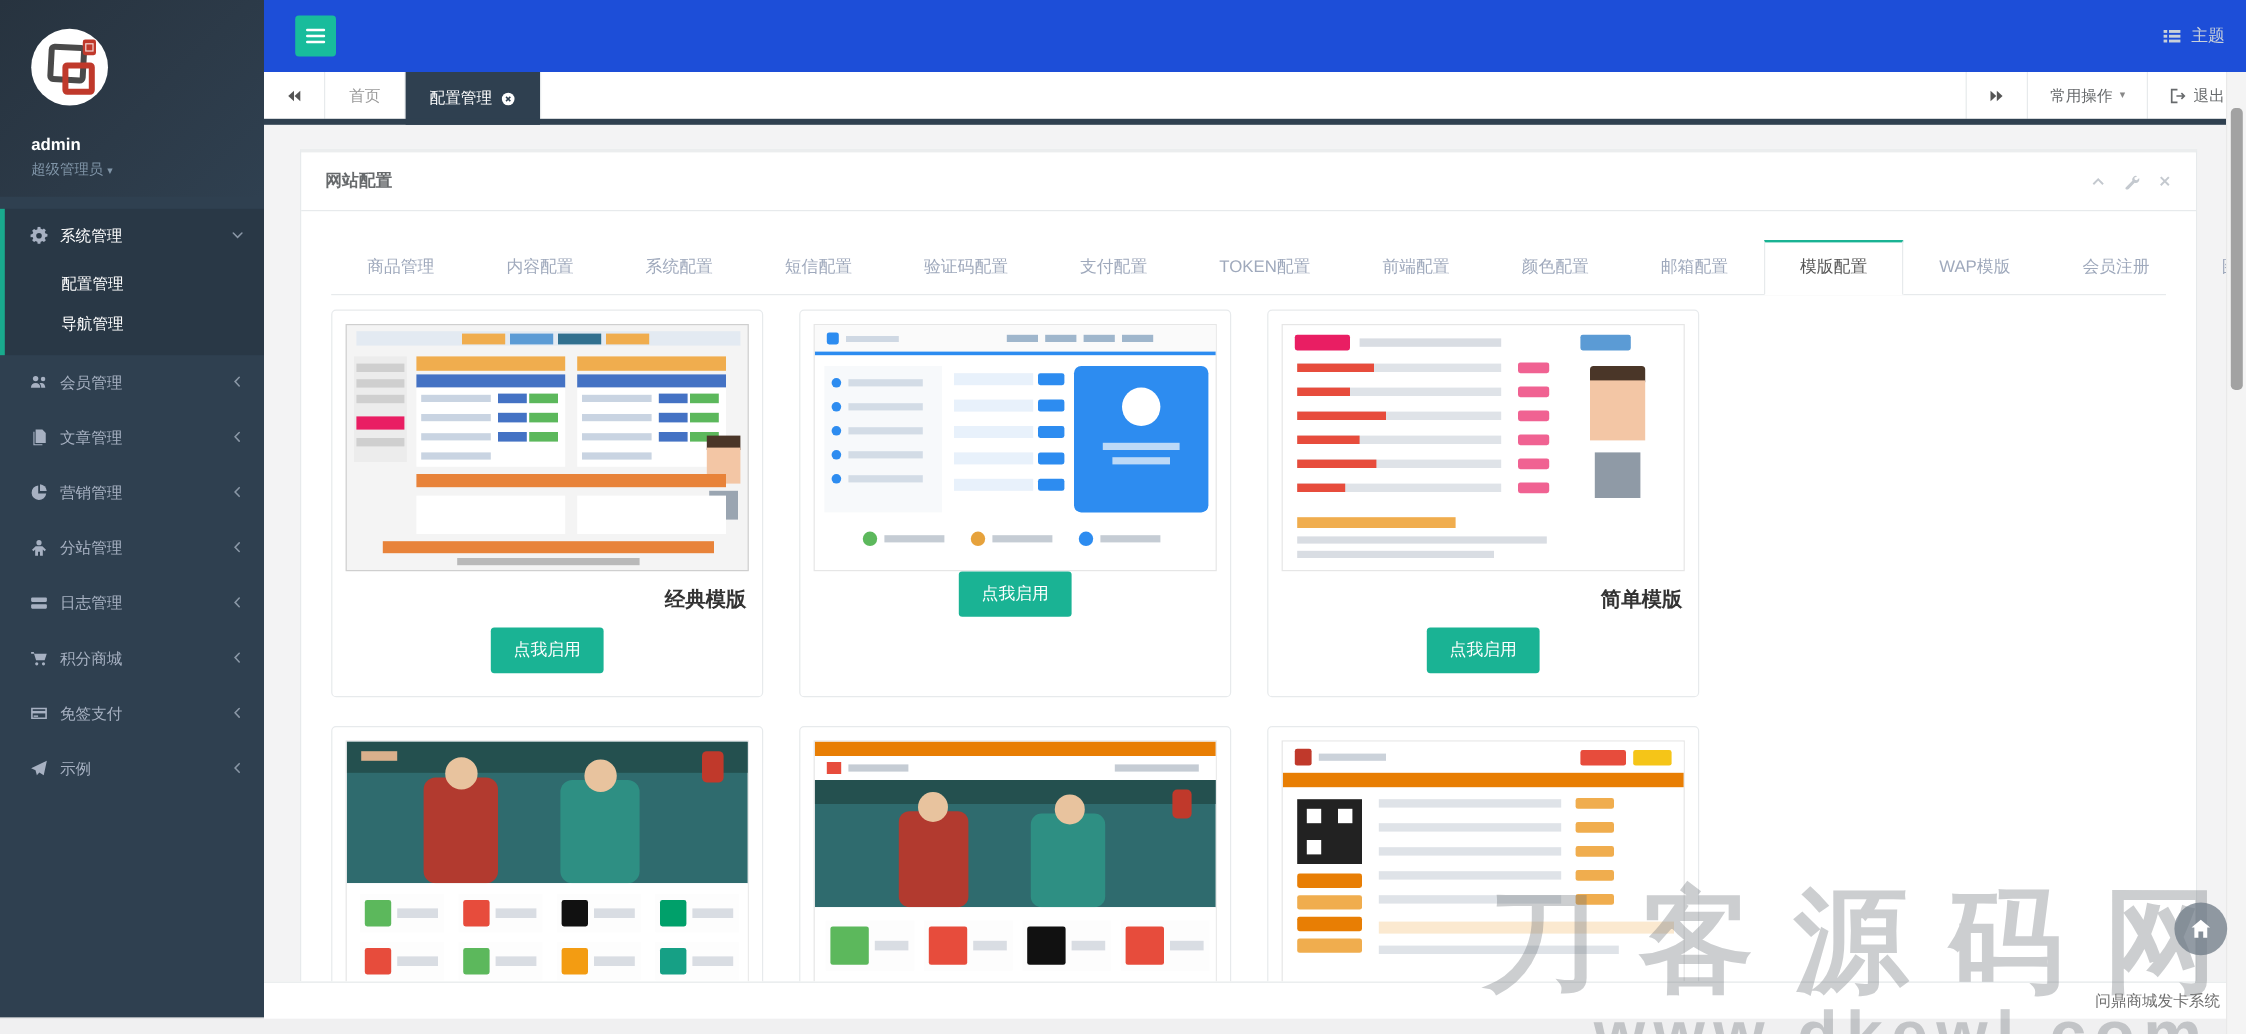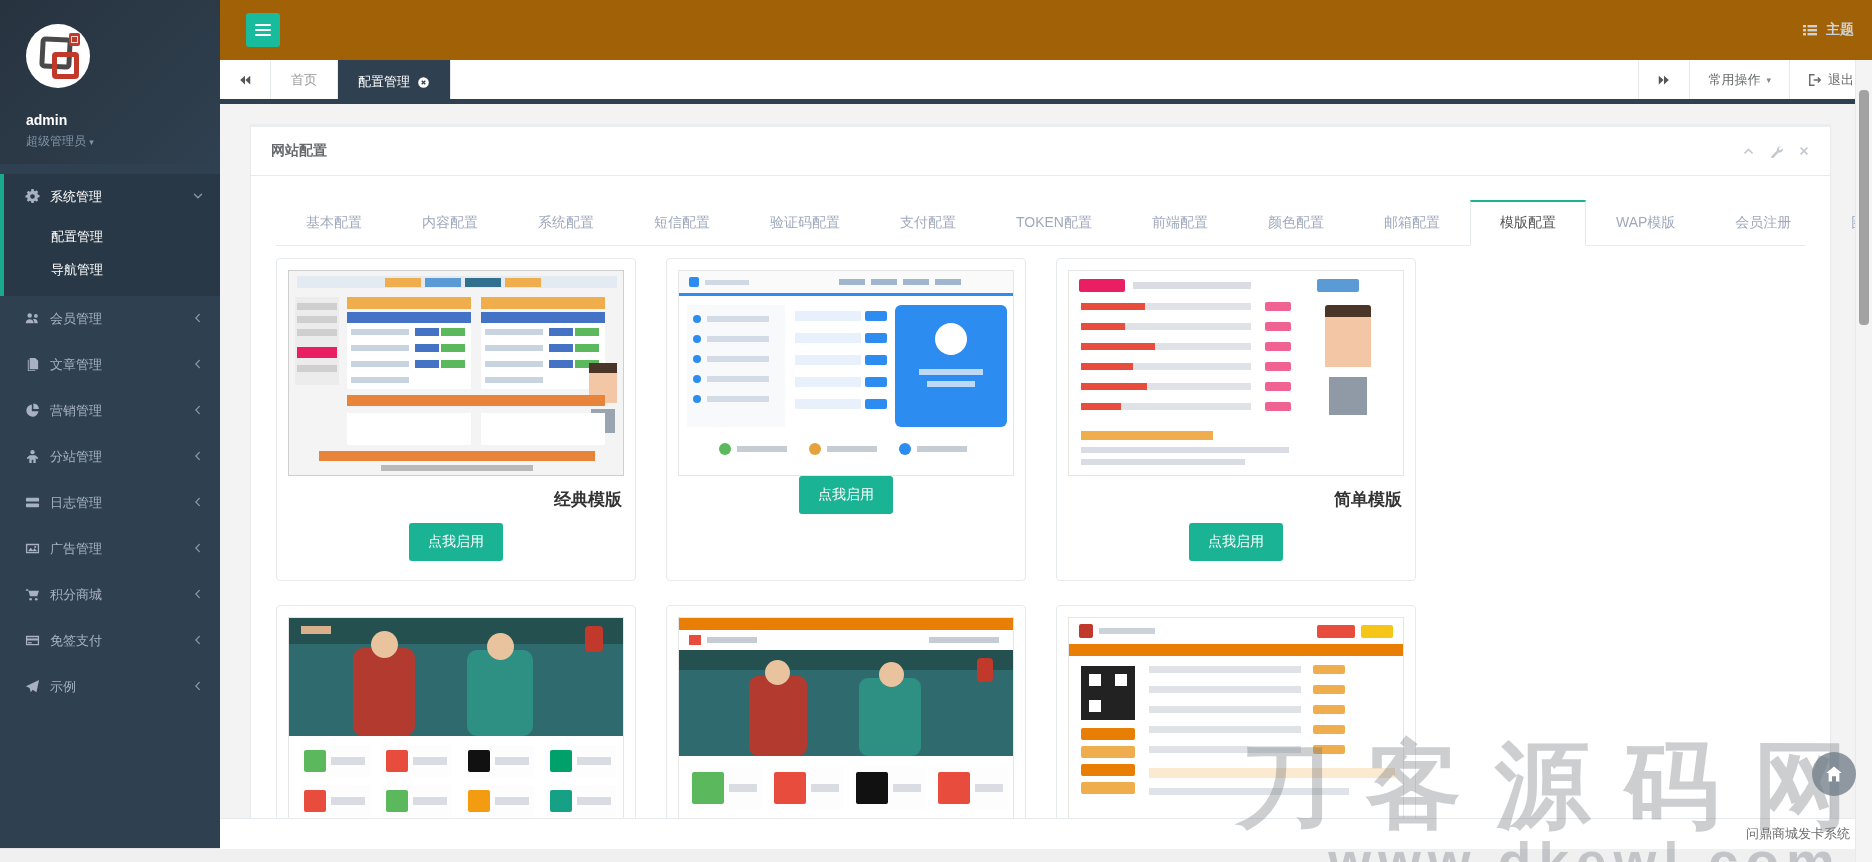--- a/index.html
+++ b/index.html
@@ -2,21 +2,21 @@
 <html><head>
 <meta charset="utf-8">
 <style>
   html,body{margin:0;padding:0;}
   body{width:1872px;height:862px;overflow:hidden;position:relative;background:#f3f3f4;
        font-family:"Liberation Sans","DejaVu Sans",sans-serif;-webkit-font-smoothing:antialiased;}
   .abs{position:absolute;}
   svg{display:block;}
 
   
-  #top-header{left:0;top:0;right:0;height:60px;background:#a16207;z-index:3;font-weight:bold;}
+  #top-header{left:0;top:0;right:0;height:60px;background:#1d4ed8;z-index:3;}
   #hamburger{left:246px;top:13px;width:34px;height:34px;border-radius:3px;background:#18bc9c;
              display:flex;align-items:center;justify-content:center;cursor:pointer;}
   #hamburger .bars{width:16px;}
   #hamburger .bars div{height:2px;background:#fff;margin:3px 0;border-radius:1px;}
   #theme-switch{right:18px;top:0;height:60px;display:flex;align-items:center;gap:8px;color:#c9d1d9;
                 font-size:14px;cursor:pointer;}
 
   
   #sidebar{left:0;top:0;width:220px;bottom:13px;background:#2f4050;z-index:5;color:#a7b1c2;}
   #profile{padding:24px 0 14px 26px;background:linear-gradient(135deg,#27333f 0%,#2c3a48 55%,#2f4050 100%);}
@@ -226,37 +226,20 @@
             <svg width="12" height="12" viewBox="0 0 16 16" fill="currentColor">
               <path d="M9.8 3.2L5.2 8l4.6 4.8" fill="none" stroke="currentColor" stroke-width="1.7" stroke-linecap="round"></path>
             </svg>
           </span>
         </div>
       </div>
       <div class="nav-group">
         <div class="nav-item">
           <span class="ni-icon">
             <svg width="15" height="15" viewBox="0 0 16 16" fill="currentColor">
-              <path d="M1 3h14v10H1V3zm1.4 1.4v7.2h11.2V4.4H2.4z"></path>
-              <circle cx="10.9" cy="6.4" r="1.1"></circle>
-              <path d="M3.2 11l2.9-3.9 2.3 2.8 1.9-2.2 2.6 3.3H3.2z"></path>
-            </svg>
-          </span>
-          <span>广告管理</span>
-          <span class="chev">
-            <svg width="12" height="12" viewBox="0 0 16 16" fill="currentColor">
-              <path d="M9.8 3.2L5.2 8l4.6 4.8" fill="none" stroke="currentColor" stroke-width="1.7" stroke-linecap="round"></path>
-            </svg>
-          </span>
-        </div>
-      </div>
-      <div class="nav-group">
-        <div class="nav-item">
-          <span class="ni-icon">
-            <svg width="15" height="15" viewBox="0 0 16 16" fill="currentColor">
               <path d="M1 2.4h2.3l.6 1.7h11l-1.9 5.7H5.4L3.6 4.1H1V2.4z"></path>
               <circle cx="6" cy="13" r="1.4"></circle>
               <circle cx="12" cy="13" r="1.4"></circle>
             </svg>
           </span>
           <span>积分商城</span>
           <span class="chev">
             <svg width="12" height="12" viewBox="0 0 16 16" fill="currentColor">
               <path d="M9.8 3.2L5.2 8l4.6 4.8" fill="none" stroke="currentColor" stroke-width="1.7" stroke-linecap="round"></path>
             </svg>
@@ -362,21 +345,21 @@
           </span>
         <span>
             <svg width="12" height="12" viewBox="0 0 16 16">
               <path d="M3.5 3.5l9 9M12.5 3.5l-9 9" stroke="currentColor" stroke-width="2.2"></path>
             </svg>
           </span>
       </span>
     </div>
     <div id="panel-body">
       <div class="cfg-tabs" id="cfg-tabs">
-          <div class="cfg-tab">基本配置</div>
+          <div class="cfg-tab">商品管理</div>
           <div class="cfg-tab">内容配置</div>
           <div class="cfg-tab">系统配置</div>
           <div class="cfg-tab">短信配置</div>
           <div class="cfg-tab">验证码配置</div>
           <div class="cfg-tab">支付配置</div>
           <div class="cfg-tab">TOKEN配置</div>
           <div class="cfg-tab">前端配置</div>
           <div class="cfg-tab">颜色配置</div>
           <div class="cfg-tab">邮箱配置</div>
           <div class="cfg-tab active">模版配置</div>

